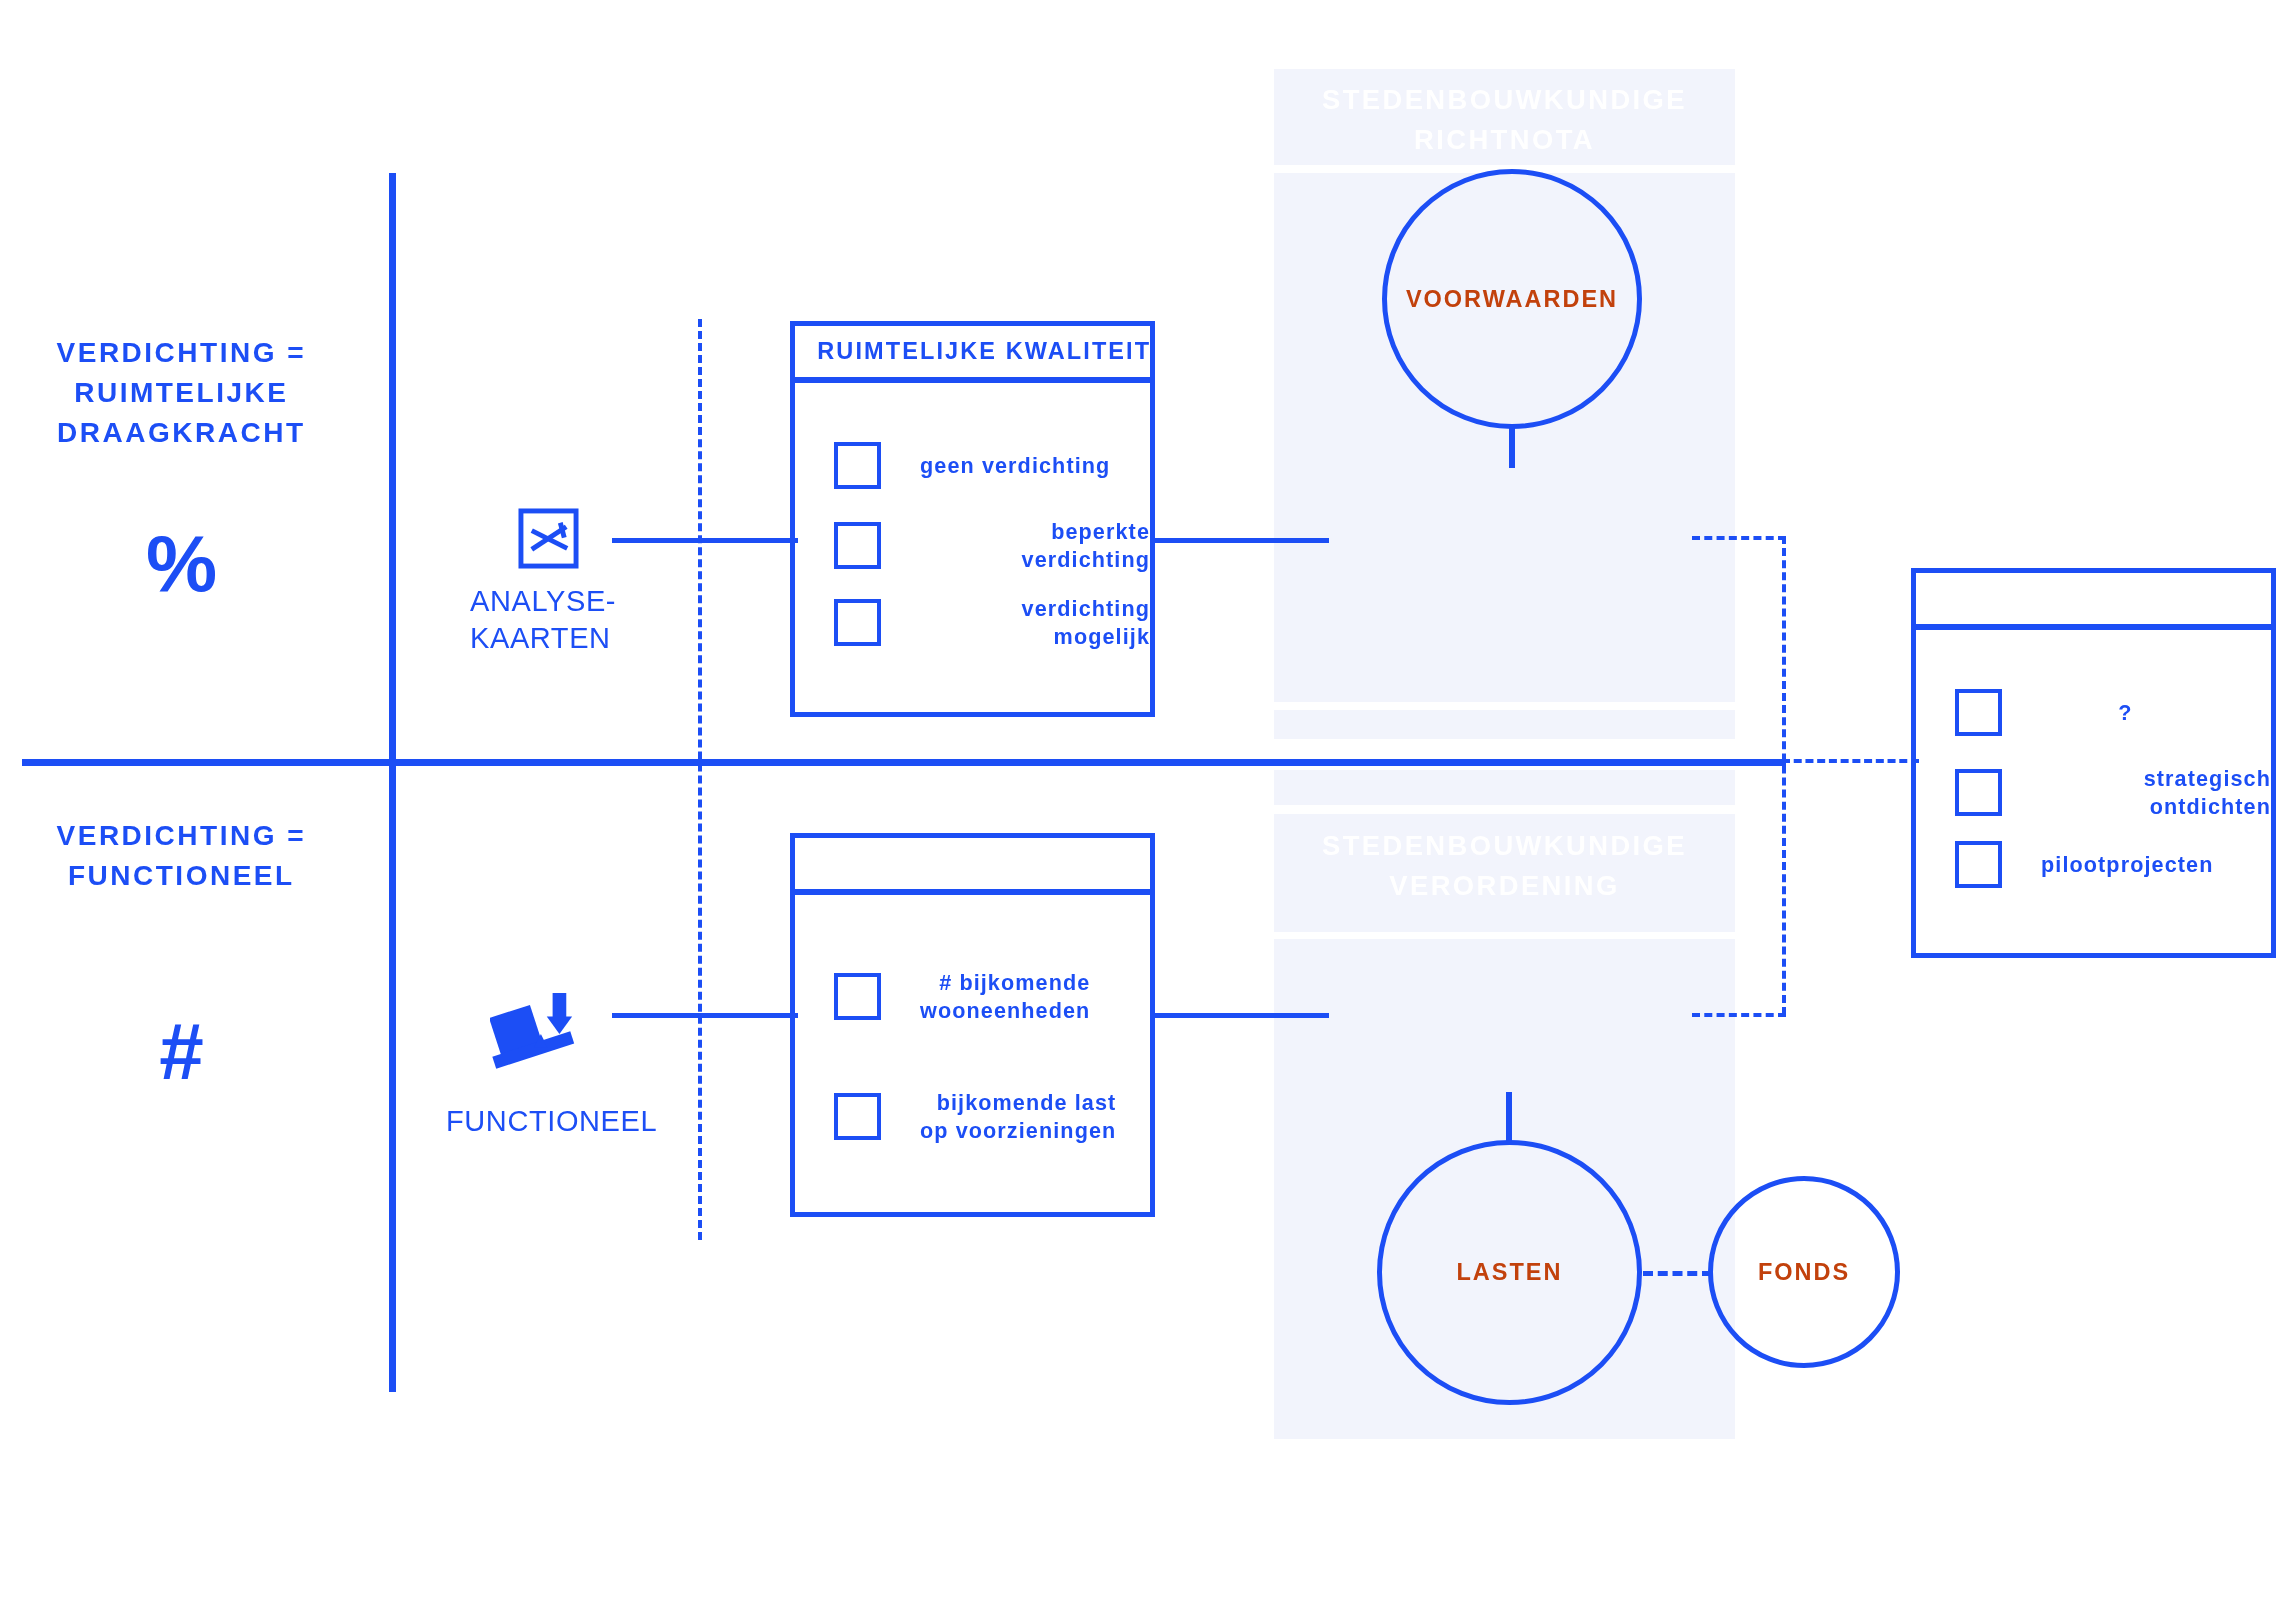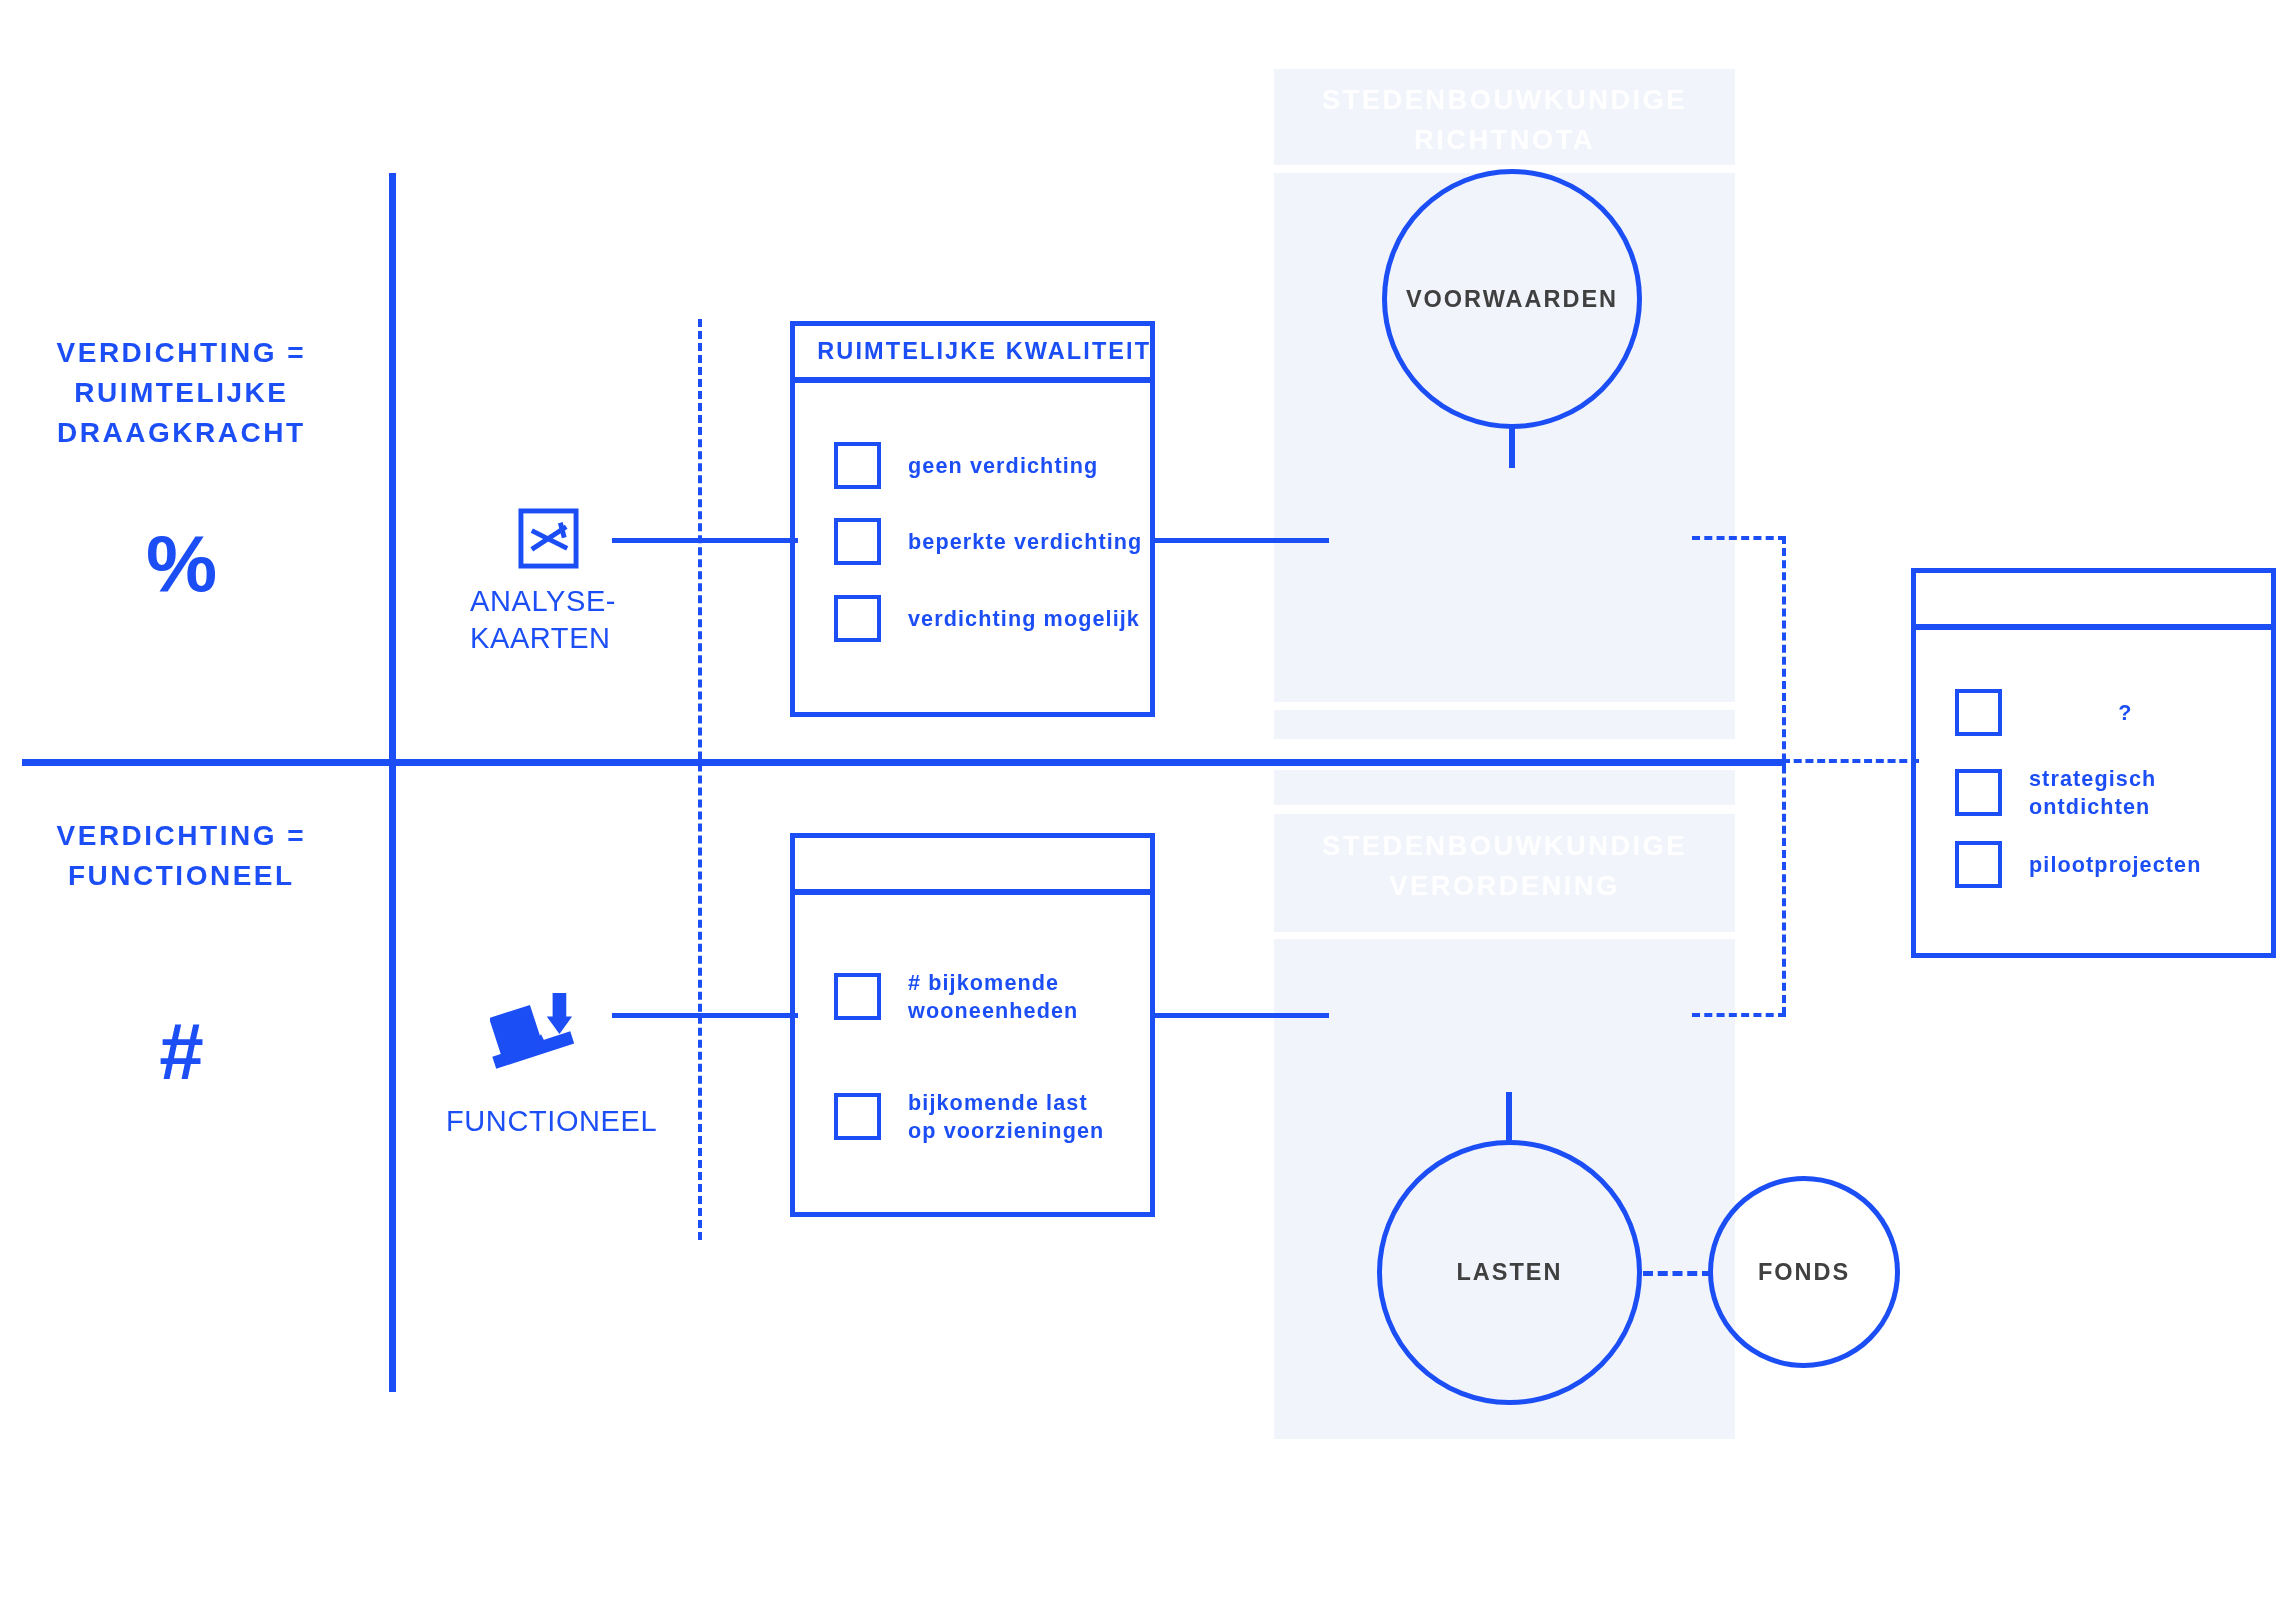--- a/index.html
+++ b/index.html
@@ -48,32 +48,32 @@
     display:flex;align-items:center;justify-content:center;
   }
   .panel-head-text{
     color:#1c4ef5;font-weight:bold;font-size:23.5px;letter-spacing:2.1px;
     padding-left:23.5px;white-space:nowrap;
   }
   .cb-row{position:absolute;display:flex;align-items:center;}
   .cb{width:47px;height:47px;border:4.9px solid #1c4ef5;box-sizing:border-box;flex:0 0 auto;}
   .cb-label{
     color:#1c4ef5;font-weight:bold;font-size:21.6px;letter-spacing:1.1px;
-    margin-left:27px;line-height:1.28;white-space:pre-line;
+    margin-left:39px;line-height:1.28;white-space:pre-line;text-align:right;
   }
   .cb-label.center{margin-left:0;text-align:center;}
 
   
   .circle{
     position:absolute;border:5.9px solid #1c4ef5;border-radius:50%;
     display:flex;align-items:center;justify-content:center;box-sizing:border-box;
     background:transparent;
   }
   .circle span{
-    color:#404040;font-weight:bold;font-size:23.5px;letter-spacing:2px;text-align:center;
+    color:#c2410c;font-weight:bold;font-size:23.5px;letter-spacing:2px;text-align:center;
   }
   .rectbox{
     position:absolute;border:5.9px solid #1c4ef5;box-sizing:border-box;
     display:flex;align-items:center;justify-content:center;background:transparent;
   }
   .rectbox span{
     color:#1c4ef5;font-weight:bold;font-size:23.5px;letter-spacing:2px;text-align:center;
     line-height:1.45;white-space:pre-line;
   }
 

